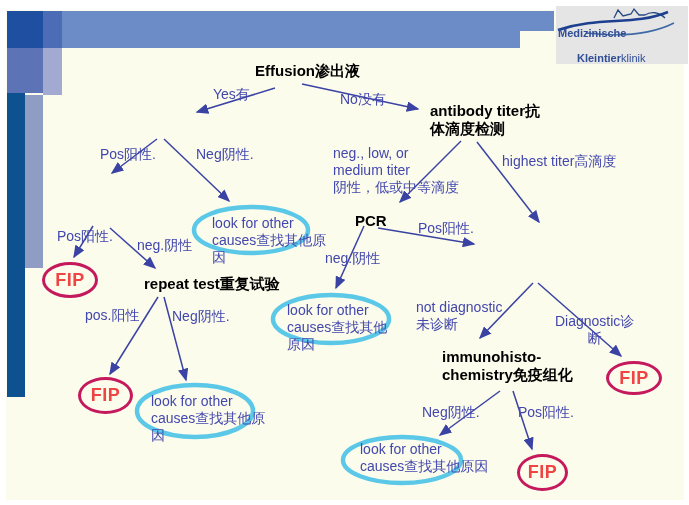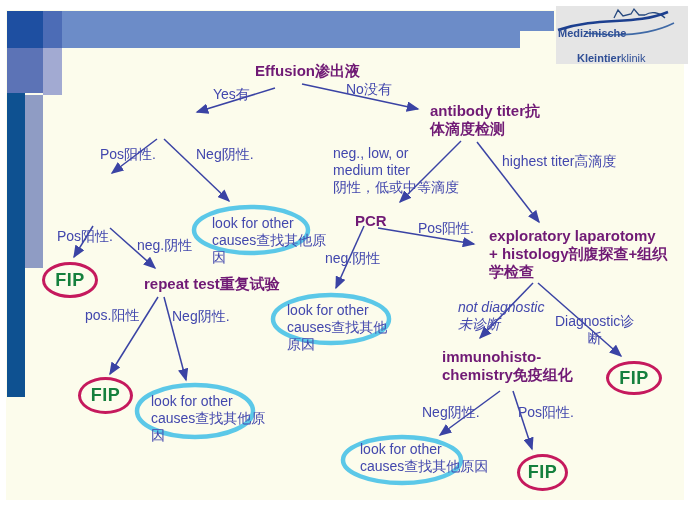--- a/index.html
+++ b/index.html
@@ -16,22 +16,22 @@
   .sq-peri{left:43px;top:48px;width:19px;height:47px;background:#a2aad2;}
   .bar-navy{left:7px;top:93px;width:18px;height:304px;background:#0e5191;}
   .bar-gray{left:25px;top:95px;width:18px;height:173px;background:#8f9cc4;}
   
   .logo{position:absolute;left:556px;top:6px;width:132px;height:58px;background:#e5e5e5;}
   .logo-l1{position:absolute;left:2px;top:21px;font-size:11px;font-weight:bold;color:#2f4e95;}
   .logo-l2{position:absolute;left:21px;top:33px;font-size:11px;color:#2f4e95;margin-top:13px;}
   .logo-l2 .b{font-weight:bold;}
   
   .lbl{position:absolute;font-size:14px;line-height:17px;color:#4247ad;white-space:pre-line;}
-  .hdr{position:absolute;font-size:15px;line-height:18px;font-weight:bold;color:#701a75;white-space:pre-line;}
-  .fip{position:absolute;border:3.5px solid #c5195d;border-radius:50%;color:#15803d;
+  .hdr{position:absolute;font-size:15px;line-height:18px;font-weight:bold;color:#000000;white-space:pre-line;}
+  .fip{position:absolute;border:3.5px solid #c5195d;border-radius:50%;color:#ef4444;
        font-weight:bold;font-size:18px;letter-spacing:0.5px;display:flex;align-items:center;
        justify-content:center;box-sizing:border-box;}
   svg.overlay{position:absolute;left:0;top:0;width:689px;height:505px;pointer-events:none;}
 </style>
 </head>
 <body>
 
 <div class="slide">
   <div class="cream"></div>
 
@@ -82,21 +82,21 @@
     <g fill="none" stroke="#5bc8e8" stroke-width="4.5">
       <ellipse cx="251" cy="230" rx="57" ry="23"></ellipse>
       <ellipse cx="195" cy="411" rx="58" ry="26"></ellipse>
       <ellipse cx="331" cy="319" rx="58" ry="24"></ellipse>
       <ellipse cx="402" cy="460" rx="59" ry="23"></ellipse>
     </g>
   </svg>
 
   <div class="hdr" style="left:255px;top:62px;">Effusion渗出液</div>
   <div class="lbl" style="left:213px;top:86px;">Yes有</div>
-  <div class="lbl" style="left:340px;top:81px;margin-left:6px;">No没有</div>
+  <div class="lbl" style="left:340px;top:91px;">No没有</div>
 
   <div class="lbl" style="left:100px;top:146px;">Pos阳性.</div>
   <div class="lbl" style="left:196px;top:146px;">Neg阴性.</div>
 
   <div class="lbl" style="left:57px;top:228px;">Pos阳性.</div>
   <div class="lbl" style="left:137px;top:237px;">neg.阴性</div>
 
   <div class="lbl" style="left:212px;top:215px;">look for other
 causes查找其他原
 因</div>
@@ -124,24 +124,21 @@
   <div class="lbl" style="left:502px;top:153px;">highest titer高滴度</div>
 
   <div class="hdr" style="left:355px;top:212px;text-align:center;">PCR</div>
   <div class="lbl" style="left:418px;top:220px;">Pos阳性.</div>
   <div class="lbl" style="left:325px;top:250px;">neg.阴性</div>
 
   <div class="lbl" style="left:287px;top:302px;">look for other
 causes查找其他
 原因</div>
 
-  <div class="hdr" style="left:489px;top:227px;">exploratory laparotomy
-+ histology剖腹探查+组织
-学检查</div>
-  <div class="lbl" style="left:458px;top:299px;font-style:italic;">not diagnostic
+  <div class="lbl" style="left:416px;top:299px;">not diagnostic
 未诊断</div>
   <div class="lbl" style="left:555px;top:313px;text-align:center;">Diagnostic诊
 断</div>
 
   <div class="fip" style="left:606px;top:361px;width:56px;height:34px;">
       <span>FIP</span>
     </div>
 
   <div class="hdr" style="left:442px;top:348px;">immunohisto-
 chemistry免疫组化</div>

